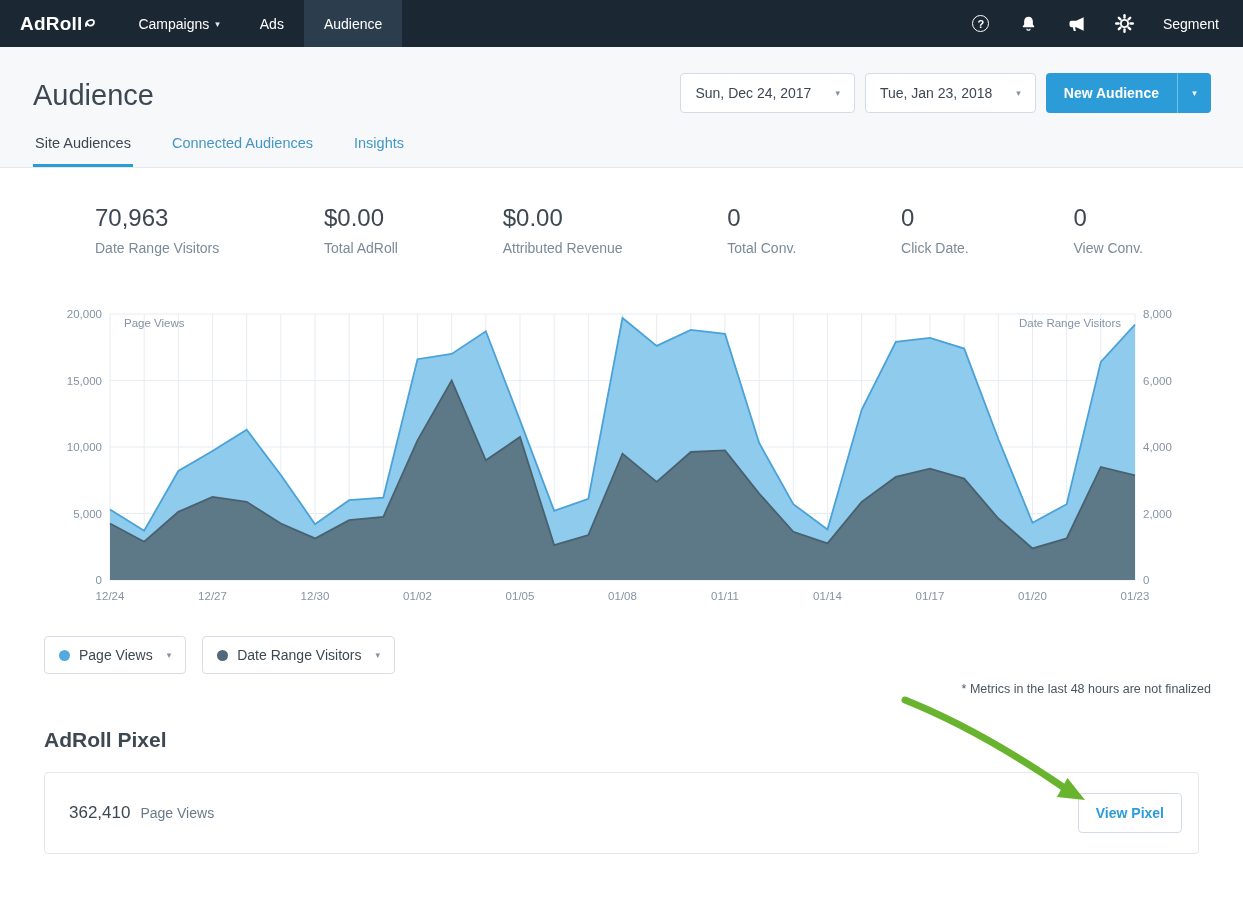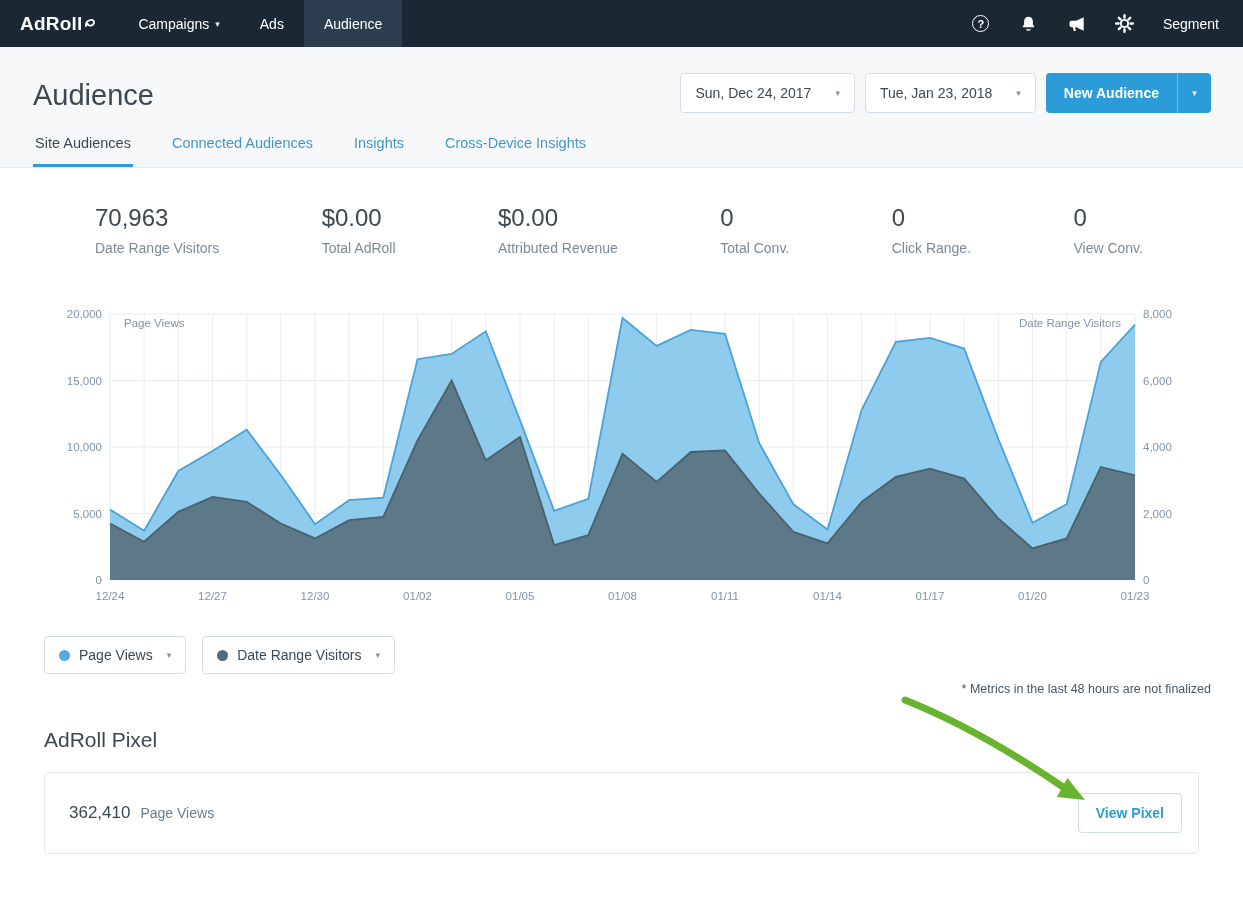--- a/index.html
+++ b/index.html
@@ -50,21 +50,21 @@
 
   
   .legend-row { display:flex; gap:16px; margin:22px 0 0 44px; }
   .legend-btn { display:flex; align-items:center; gap:9px; background:#fff; border:1px solid #d6dde5; border-radius:4px; padding:10px 14px; font-size:14px; color:#3d4852; cursor:pointer; }
   .legend-dot { width:11px; height:11px; border-radius:50%; }
   .legend-caret { font-size:9px; color:#8492a6; margin-left:5px; }
 
   .footnote { text-align:right; margin:8px 32px 0 0; font-size:12.5px; color:#4a5560; }
 
   
-  .pixel-title { font-size:21px; font-weight:400; margin:32px 0 0 44px; color:#3d4852; }
+  .pixel-title { font-size:21px; font-weight:700; margin:32px 0 0 44px; color:#3d4852; }
   .pixel-card { margin:20px 44px 0; border:1px solid #e3e8ed; border-radius:4px; background:#fff; display:flex; align-items:center; padding:20px 16px 20px 24px; }
   .pixel-left { flex:1; display:flex; align-items:baseline; gap:10px; }
   .pixel-value { font-size:17px; color:#3d4852; }
   .pixel-label { font-size:14px; color:#6b7a89; }
   .pixel-status { flex:1; display:flex; align-items:center; justify-content:center; gap:9px; font-size:14px; color:#3d4852; }
   .status-dot { width:11px; height:11px; border-radius:50%; }
   .pixel-right { flex:1; text-align:right; }
   .view-pixel-btn { background:#fff; border:1px solid #d3dce6; color:#2b9cd8; font-size:14px; font-weight:700; padding:11px 17px; border-radius:4px; cursor:pointer; font-family:inherit; }
 
   .arrow-overlay { position:absolute; left:880px; top:688px; pointer-events:none; }
@@ -145,21 +145,20 @@
         <div class="primary-caret">
           <span>▾</span>
         </div>
       </div>
     </div>
   </div>
   <div class="tabs">
     <div class="tab active">Site Audiences</div>
     <div class="tab">Connected Audiences</div>
     <div class="tab">Insights</div>
-    <div class="tab">Cross-Device Insights</div>
   </div>
 </div>
 
 <div class="stats">
   <div class="stat">
     <div class="stat-value">70,963</div>
     <div class="stat-label">Date Range Visitors</div>
   </div>
   <div class="stat">
     <div class="stat-value">$0.00</div>
@@ -168,21 +167,21 @@
   <div class="stat">
     <div class="stat-value">$0.00</div>
     <div class="stat-label">Attributed Revenue</div>
   </div>
   <div class="stat">
     <div class="stat-value">0</div>
     <div class="stat-label">Total Conv.</div>
   </div>
   <div class="stat">
     <div class="stat-value">0</div>
-    <div class="stat-label">Click Range.</div>
+    <div class="stat-label">Click Date.</div>
   </div>
   <div class="stat">
     <div class="stat-value">0</div>
     <div class="stat-label">View Conv.</div>
   </div>
 </div>
 
 <div class="chart-wrap">
   <svg id="chart-svg" width="1163" height="312">
       <line x1="70" y1="16" x2="70" y2="282" stroke="#e7edf2" stroke-width="1"></line>

